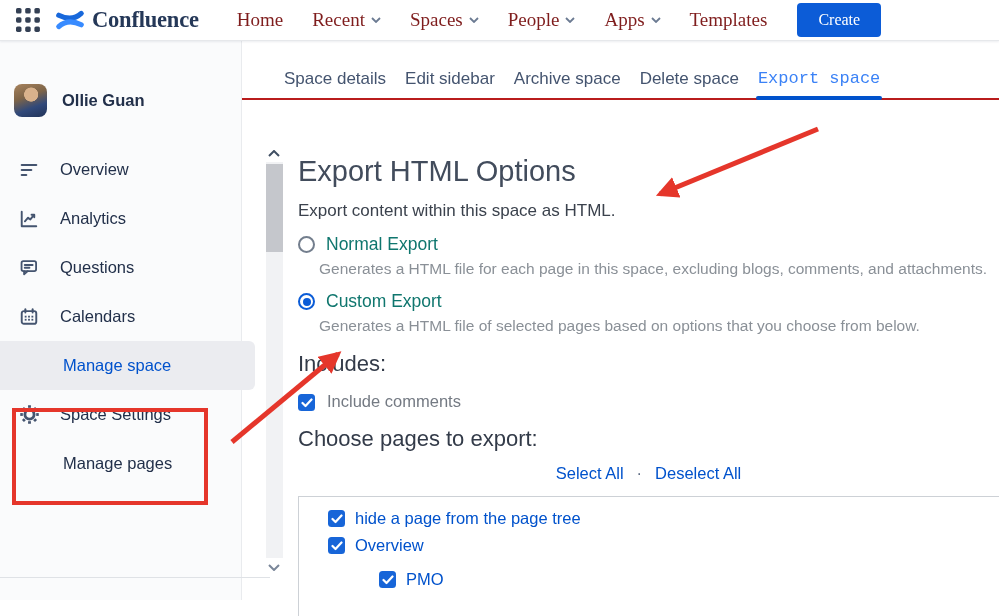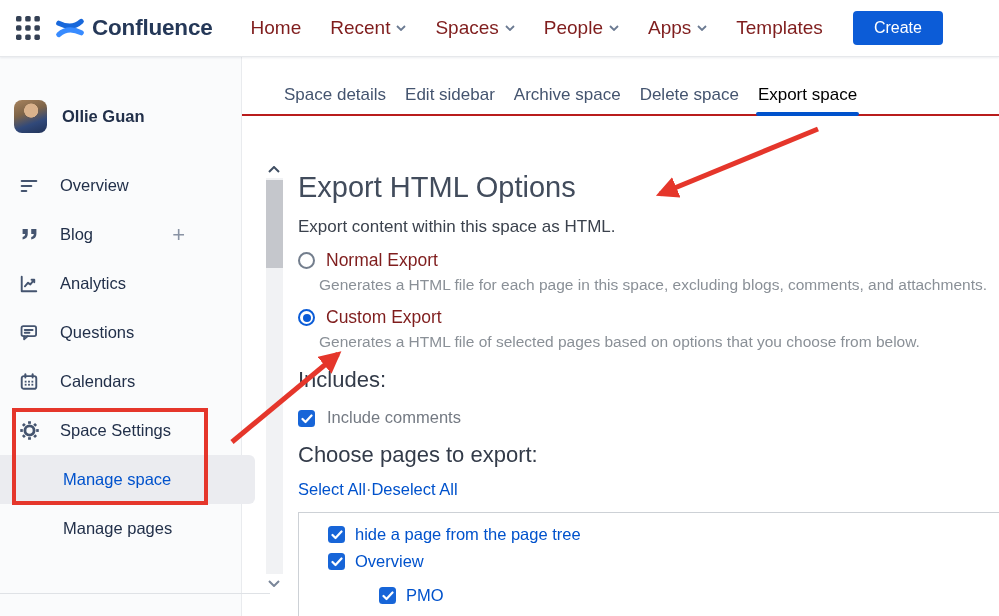--- a/index.html
+++ b/index.html
@@ -1,22 +1,22 @@
 <!DOCTYPE html>
 <html><head>
 <meta charset="utf-8">
 <style>
   * { margin:0; padding:0; box-sizing:border-box; }
   html,body { width:999px; height:616px; overflow:hidden; }
   body { font-family:"Liberation Sans", sans-serif; background:#fff; position:relative; color:#172B4D; }
 
   
-  .topnav { height:57px; display:flex; align-items:center; padding-left:16px; background:#fff;
+  .topnav { height:41px; display:flex; align-items:center; padding-left:16px; background:#fff;
             border-bottom:1px solid #E6E8EB; box-shadow:0 1px 2px rgba(9,30,66,.08);
-            position:relative; z-index:3; }
+            position:relative; z-index:3;font-family:Liberation Serif, serif; }
   .apps-grid { width:24px; height:24px; display:flex; cursor:pointer; }
   .brand { display:flex; align-items:center; margin-left:15px; cursor:pointer; }
   .brand-text { font-size:22.5px; font-weight:600; color:#253858; margin-left:7px; letter-spacing:-.2px; }
   .nav-menu { display:flex; gap:29px; margin-left:38px; font-size:19px; color:#7f1d1d; align-items:center; }
   .nav-item { display:flex; align-items:center; gap:6px; cursor:pointer; white-space:nowrap; }
   .create-btn { margin-left:30px; background:#0C5CD7; color:#fff; font-size:16px; border:none;
                 border-radius:4px; padding:8px 21px; cursor:pointer; font-family:inherit; }
 
   
   .page { display:flex; height:559px; }
@@ -42,42 +42,42 @@
   .scrollbar { position:absolute; top:103px; left:264px; width:20px; height:432px;
                display:flex; flex-direction:column; align-items:center; z-index:2; }
   .scroll-btn { height:18px; width:20px; display:flex; align-items:center; justify-content:center; cursor:pointer; }
   .scroll-track { flex:1; width:17px; background:#F1F2F4; position:relative; }
   .scroll-thumb { position:absolute; top:2px; left:0; width:17px; height:88px; background:#C5C7CC; cursor:grab; }
 
   
   .tabs { display:flex; gap:19px; padding:28px 0 9px 42px; border-bottom:2px solid #b91c1c;
           font-size:17px; color:#44546F; }
   .tab { position:relative; cursor:pointer; white-space:nowrap; }
-  .tab.active { color:#000000; }
+  .tab.active { color:#3b82f6;font-family:Liberation Mono, monospace; }
   .tab.active::after { content:""; position:absolute; left:-2px; right:-2px; bottom:-11px; height:4px;
                        background:#0052CC; border-radius:2px; }
 
   
   .content { padding-left:56px; }
   .title { font-size:29px; font-weight:400; color:#424C5C; margin:55px 0 13px; }
   .intro { font-size:17px; color:#3B424D; margin-bottom:13px; }
   .opt-row { display:flex; align-items:center; gap:11px; margin-top:2px; cursor:pointer; }
   .radio { width:17px; height:17px; border-radius:50%; border:2px solid #737E8D; background:#fff; flex:none; }
   .radio.checked { border-color:#0B5CD7; position:relative; }
   .radio.checked::after { content:""; position:absolute; inset:2.5px; border-radius:50%; background:#0B5CD7; }
-  .opt-label { font-size:17.5px; color:#7f1d1d; }
+  .opt-label { font-size:17.5px; color:#0f766e; }
   .opt-desc { margin:5px 0 13px 21px; font-size:15.5px; color:#8A9097; }
   .section { font-size:22px; font-weight:400; color:#333B49; }
   .h-includes { margin:16px 0 15px; }
   .h-choose { margin:15px 0 12px; }
   .cb-row { display:flex; align-items:flex-end; gap:12px; cursor:pointer; }
   .checkbox { width:17px; height:17px; background:#1765D8; border-radius:3.5px; display:flex;
               align-items:center; justify-content:center; flex:none; cursor:pointer; }
   .cb-label { font-size:16.5px; color:#747A83; }
-  .links-row { display:flex; align-items:center; font-size:16.5px; margin-bottom:13px; }
+  .links-row { display:flex; gap:13px; align-items:center; font-size:16.5px; margin-bottom:13px;justify-content:center; }
   .link { color:#0052CC; cursor:pointer; }
   .dot-sep { color:#5E6C84; }
   .panel { border:1px solid #CDD1D6; border-right:none; margin-right:-6px; padding:12px 0 20px 29px; height:122px; }
   .tree-row { display:flex; align-items:center; gap:10px; margin-bottom:8px; cursor:pointer; }
   .tree-label { font-size:16.5px; color:#0052CC; }
   .tree-row.child { margin-left:51px; margin-top:15px; }
 
   
   .red-box { position:absolute; left:12px; top:408px; width:196px; height:97px;
              border:4px solid #E5362B; z-index:10; pointer-events:none; }
@@ -161,32 +161,20 @@
             <g stroke="#44546F" stroke-width="2.3" stroke-linecap="round">
               <line x1="3" y1="5.5" x2="19" y2="5.5"></line>
                 <line x1="3" y1="11" x2="13.5" y2="11"></line>
                 <line x1="3" y1="16.5" x2="8" y2="16.5"></line>
             </g>
           </svg>
         </span>
         <span>Overview</span>
       </div>
 
-      <div class="menu-row">
-        <span class="icon">
-          <svg width="19" height="19" viewBox="0 0 22 22" aria-hidden="true">
-            <g fill="#44546F">
-              <path d="M3,4.5 h6 v6 c0,3.6 -2.2,5.8 -6,6.3 v-3 c1.9,-0.4 2.9,-1.4 3,-3.3 h-3 z"></path>
-              <path d="M13,4.5 h6 v6 c0,3.6 -2.2,5.8 -6,6.3 v-3 c1.9,-0.4 2.9,-1.4 3,-3.3 h-3 z"></path>
-            </g>
-          </svg>
-        </span>
-        <span>Blog</span>
-        <span class="plus">+</span>
-      </div>
 
       <div class="menu-row">
         <span class="icon">
           <svg width="20" height="20" viewBox="0 0 22 22" aria-hidden="true">
             <g fill="none" stroke="#44546F" stroke-width="2.1" stroke-linecap="round" stroke-linejoin="round">
               <path d="M3,3 v16 h16"></path>
               <polyline points="6.5,13.5 10,9.5 12.5,11.5 16.5,6.5"></polyline>
               <polyline points="13.8,6.3 16.8,6.3 16.8,9.2"></polyline>
             </g>
           </svg>
@@ -220,43 +208,43 @@
               <rect x="6.3" y="9.6" width="2" height="2"></rect>
                 <rect x="10" y="9.6" width="2" height="2"></rect>
                 <rect x="13.7" y="9.6" width="2" height="2"></rect>
               <rect x="6.3" y="13" width="2" height="2"></rect>
                 <rect x="10" y="13" width="2" height="2"></rect>
                 <rect x="13.7" y="13" width="2" height="2"></rect>
             </g>
           </svg>
         </span>
         <span>Calendars</span>
+      </div>
+
+      <div class="menu-row indent active">
+        <span>Manage space</span>
       </div>
 
       <div class="menu-row">
         <span class="icon">
           <svg width="21" height="21" viewBox="0 0 22 22" aria-hidden="true">
             <g stroke="#44546F" stroke-width="3">
               <line x1="18" y1="11" x2="20.7" y2="11"></line>
                 <line x1="15.95" y1="15.95" x2="17.86" y2="17.86"></line>
               <line x1="11" y1="18" x2="11" y2="20.7"></line>
                 <line x1="6.05" y1="15.95" x2="4.14" y2="17.86"></line>
               <line x1="4" y1="11" x2="1.3" y2="11"></line>
                 <line x1="6.05" y1="6.05" x2="4.14" y2="4.14"></line>
               <line x1="11" y1="4" x2="11" y2="1.3"></line>
                 <line x1="15.95" y1="6.05" x2="17.86" y2="4.14"></line>
             </g>
             <circle cx="11" cy="11" r="4.8" fill="none" stroke="#44546F" stroke-width="3"></circle>
           </svg>
         </span>
         <span>Space Settings</span>
-      </div>
-
-      <div class="menu-row indent active">
-        <span>Manage space</span>
       </div>
 
 
       <div class="menu-row indent">
         <span>Manage pages</span>
       </div>
     </div>
 
     <div class="sidebar-divider"></div>
 

